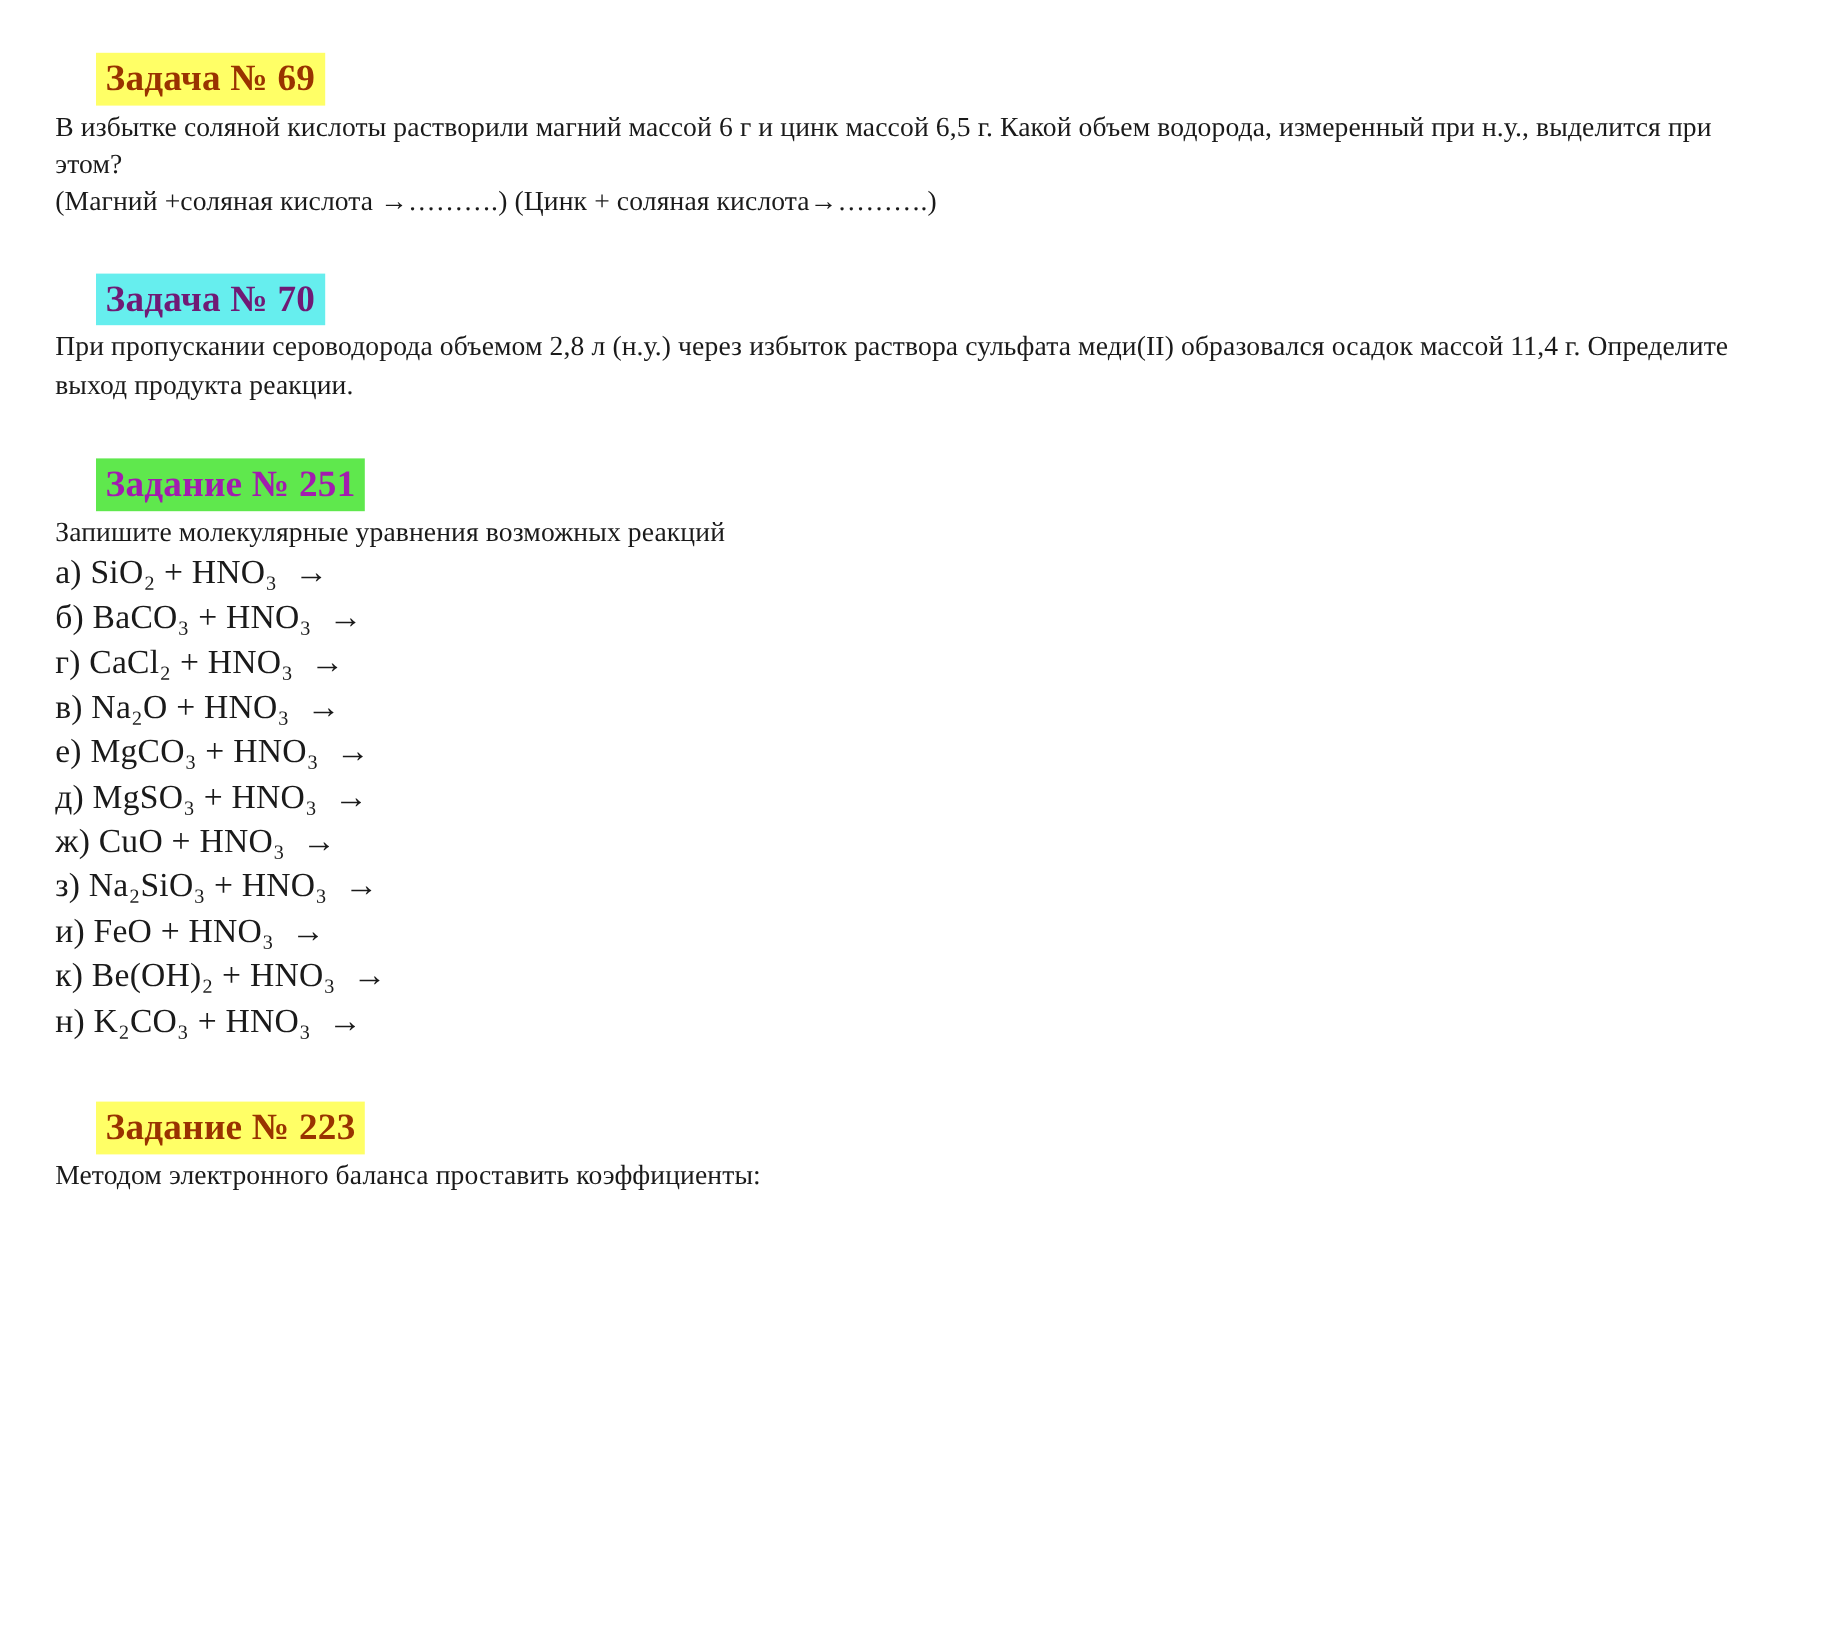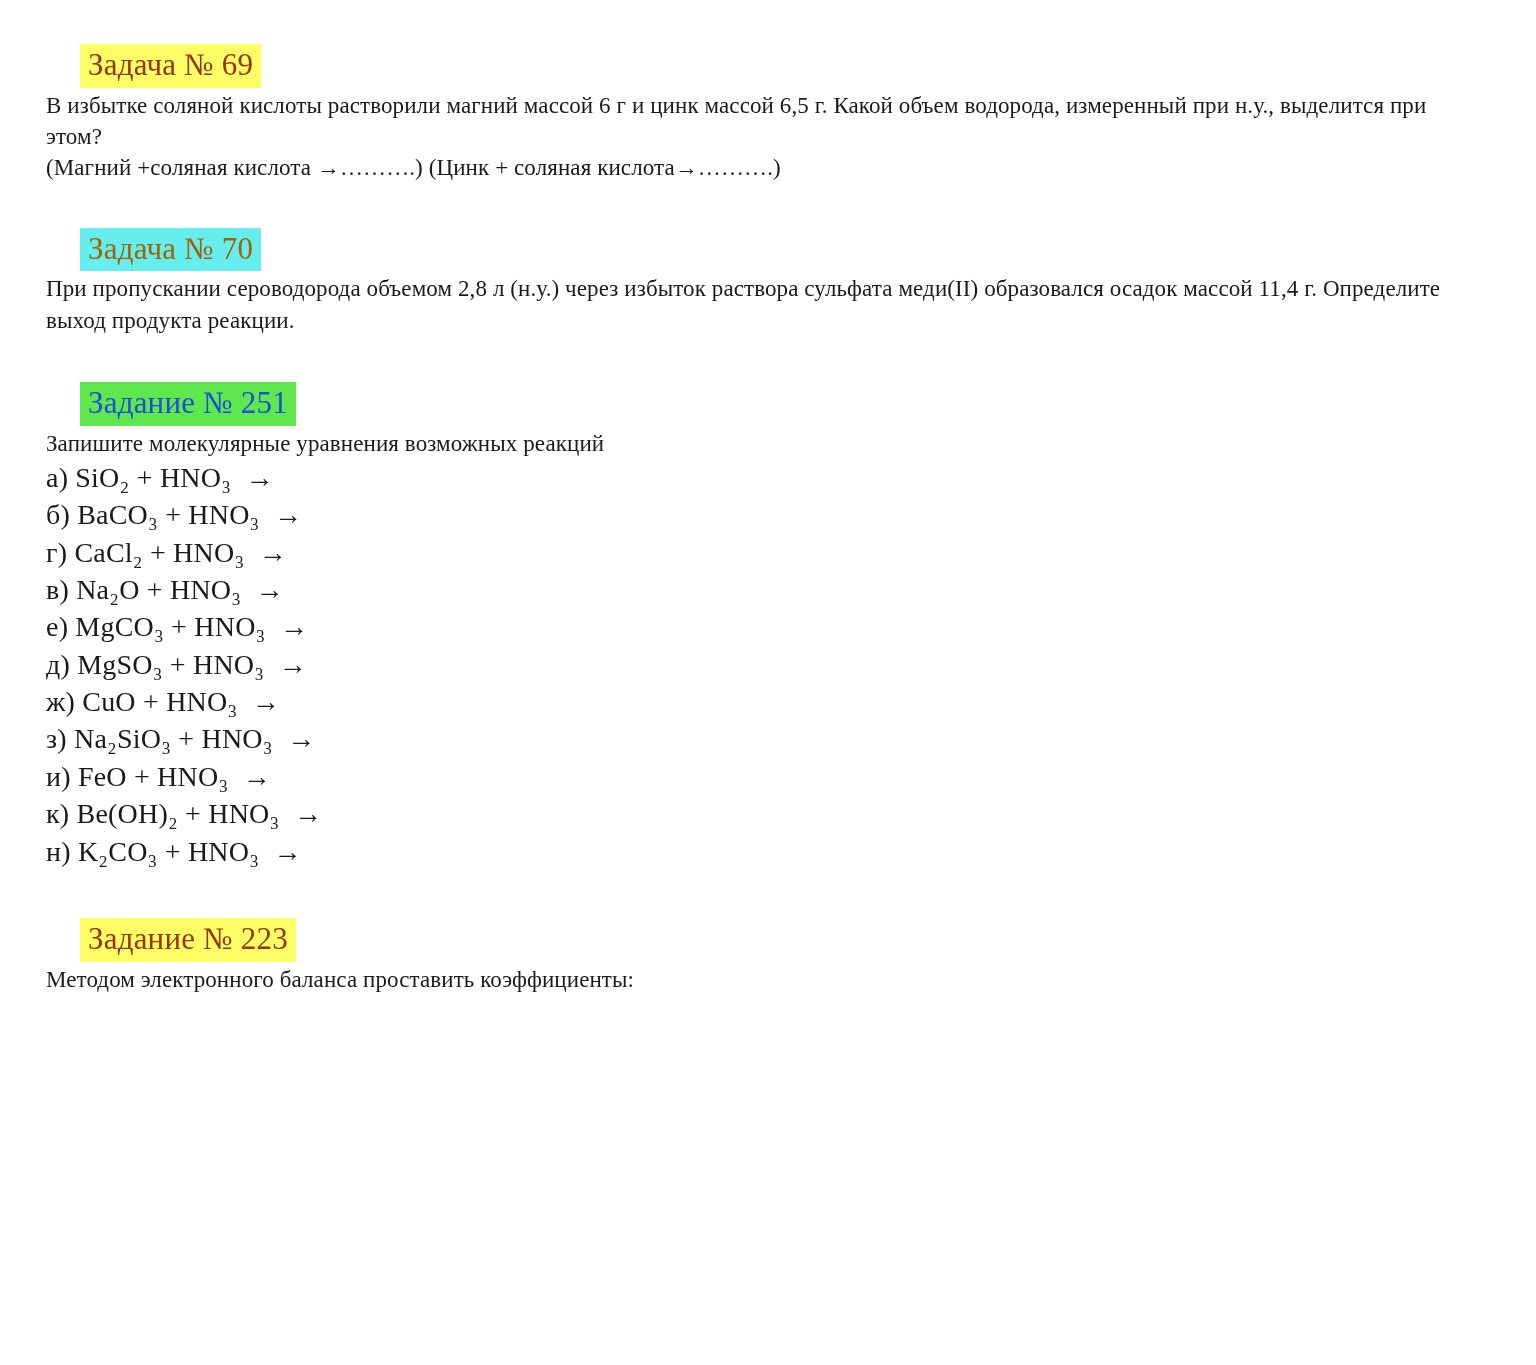--- a/index.html
+++ b/index.html
@@ -32,30 +32,30 @@
   .section.s4 { padding-top: 48px; }
 
   
   .heading-line {
     margin: 0 0 2px 0;
     padding-left: 34px;
     line-height: 1.08;
   }
   .heading {
     display: inline-block;
-    font-weight: normal;
+    font-weight: bold;
     font-size: 31px;
     line-height: 1.25;
     padding: 2px 8px 3px 8px;
     letter-spacing: 0.2px;
     white-space: pre;
   }
   .hl-yellow { background: #ffff66; color: #993300; }
-  .hl-cyan   { background: #66eeee; color: #a16207; }
-  .hl-green  { background: #5fe84d; color: #1d4ed8; }
+  .hl-cyan   { background: #66eeee; color: #701a75; }
+  .hl-green  { background: #5fe84d; color: #a21caf; }
 
   
   .para {
     margin: 0;
     font-size: 23px;
     line-height: 1.36;
     letter-spacing: 0.1px;
     max-width: 1432px;
   }
 

